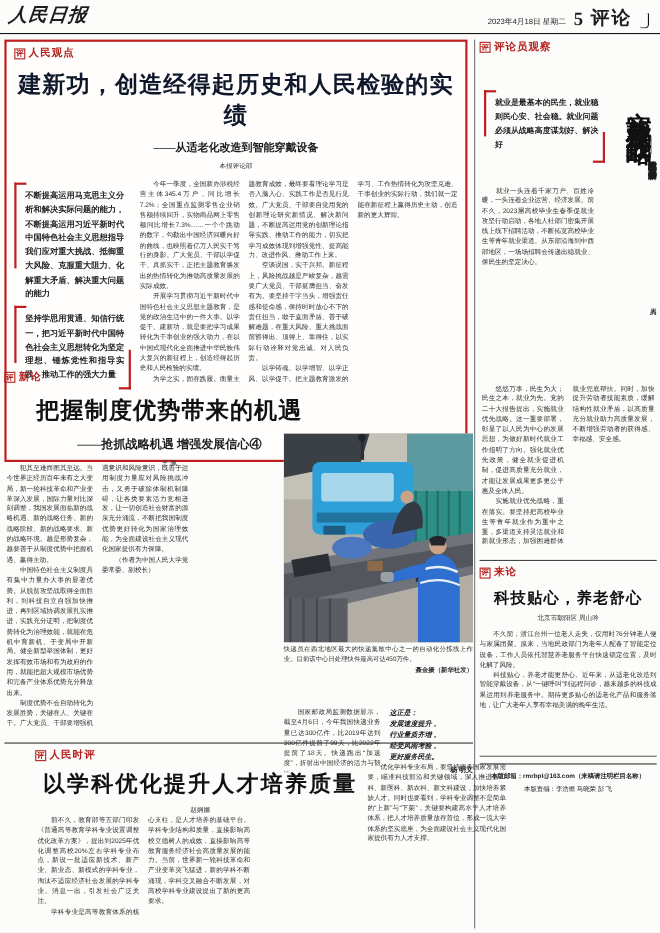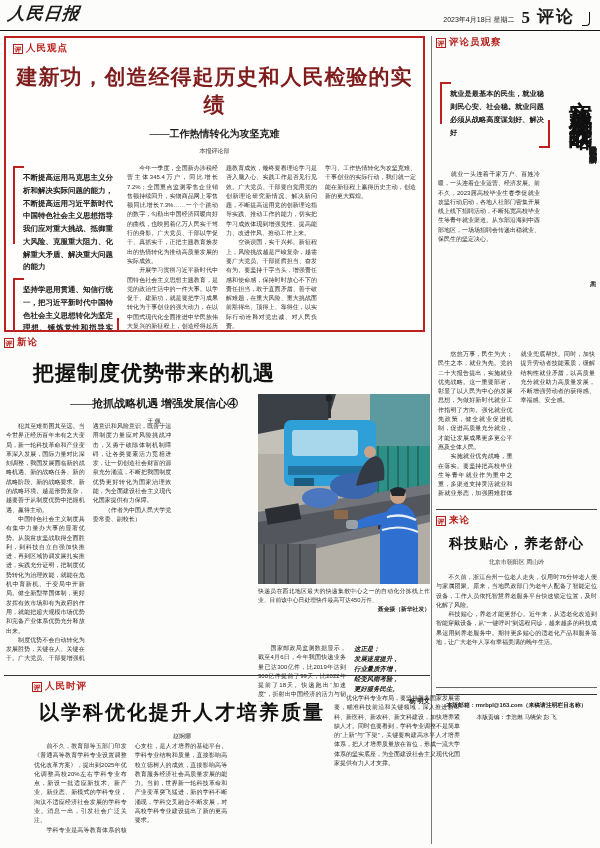--- a/index.html
+++ b/index.html
@@ -20,22 +20,22 @@
   .canvas { position:absolute; top:32px; left:0; width:600px; height:816px; }
 
   
   .sec-tag { display:flex; align-items:center; gap:3px; color:#b5201d; font-weight:bold; font-size:9.5px; letter-spacing:1px; }
   .sec-icon { display:inline-block; width:10px; height:10px; border:1.2px solid #b5201d; color:#b5201d; font-size:7px; line-height:9px; text-align:center; font-weight:bold; letter-spacing:0; }
   .body-text { font-size:6px; line-height:1.55; text-align:justify; color:#2d2d2d; white-space:pre-line; overflow:hidden; }
   .cols3 { column-count:3; column-gap:8px; column-fill:auto; }
   .cols2 { column-count:2; column-gap:8px; column-fill:auto; }
 
   
-  .main-art { position:absolute; left:4px; top:4px; width:421px; height:296px; border:2.5px solid #bf1f1f; background:#fffefd; padding:4px 7px; overflow:hidden; }
-  .main-art .headline { text-align:center; font-size:21px; font-weight:900; letter-spacing:1px; margin-top:8px; color:#7f1d1d; }
+  .main-art { position:absolute; left:4px; top:4px; width:421px; height:384px; border:2.5px solid #bf1f1f; background:#fffefd; padding:4px 7px; overflow:hidden; }
+  .main-art .headline { text-align:center; font-size:21px; font-weight:900; letter-spacing:1px; margin-top:8px; color:#0f172a; }
   .main-art .subtitle { text-align:center; font-size:10px; font-weight:bold; font-family:"Liberation Serif", serif; margin-top:8px; }
   .main-art .byline { text-align:center; font-size:6px; margin-top:6px; color:#333; }
   .main-art .content { display:flex; gap:10px; margin-top:8px; height:192px; }
   .pullquote { position:relative; width:104px; flex:none; padding:2px 2px 2px 0; }
   .pullquote p { position:relative; font-size:7.5px; font-weight:bold; line-height:1.7; text-align:justify; color:#222; padding:6px 2px 4px 10px; }
   .pullquote p::before { content:""; position:absolute; left:0; top:0; width:9px; height:68%; border-left:2.5px solid #bf1f1f; border-top:2.5px solid #bf1f1f; }
   .pullquote::after { content:""; position:absolute; right:-2px; bottom:2px; width:9px; height:34px; border-right:2.5px solid #bf1f1f; border-bottom:2.5px solid #bf1f1f; }
   .main-art .art-body { flex:1; height:190px; }
 
   
@@ -107,21 +107,21 @@
   <div class="head-rule"></div>
 
   <main class="canvas">
 
     <section class="main-art">
       <div class="sec-tag">
         <span class="sec-icon">评</span>
         <span>人民观点</span>
       </div>
       <h1 class="headline">建新功，创造经得起历史和人民检验的实绩</h1>
-      <div class="subtitle">——工作热情转化为攻坚克难</div>
+      <div class="subtitle">——从适老化改造到智能穿戴设备</div>
       <div class="byline">本报评论部</div>
       <div class="content">
         <div class="pullquote">
           <p>不断提高运用马克思主义分析和解决实际问题的能力，不断提高运用习近平新时代中国特色社会主义思想指导我们应对重大挑战、抵御重大风险、克服重大阻力、化解重大矛盾、解决重大问题的能力</p>
           <p>坚持学思用贯通、知信行统一，把习近平新时代中国特色社会主义思想转化为坚定理想、锤炼党性和指导实践、推动工作的强大力量</p>
         </div>
         <div class="art-body body-text cols3">　　今年一季度，全国新办涉税经营主体345.4万户，同比增长7.2%；全国重点监测零售企业销售额持续回升，实物商品网上零售额同比增长7.3%……一个个跳动的数字，勾勒出中国经济回暖向好的曲线，也映照着亿万人民实干笃行的身影。广大党员、干部以学促干、真抓实干，正把主题教育焕发出的热情转化为推动高质量发展的实际成效。
 　　开展学习贯彻习近平新时代中国特色社会主义思想主题教育，是党的政治生活中的一件大事。以学促干、建新功，就是要把学习成果转化为干事创业的强大动力，在以中国式现代化全面推进中华民族伟大复兴的新征程上，创造经得起历史和人民检验的实绩。
 　　为学之实，固在践履。衡量主题教育成效，最终要看理论学习是否入脑入心、实践工作是否见行见效。广大党员、干部要自觉用党的创新理论研究新情况、解决新问题，不断提高运用党的创新理论指导实践、推动工作的能力，切实把学习成效体现到增强党性、提高能力、改进作风、推动工作上来。
 　　空谈误国，实干兴邦。新征程上，风险挑战越是严峻复杂，越需要广大党员、干部挺膺担当、奋发有为。要坚持干字当头，增强责任感和使命感，保持时时放心不下的责任担当，敢于直面矛盾、善于破解难题，在重大风险、重大挑战面前豁得出、顶得上、靠得住，以实际行动诠释对党忠诚、对人民负责。

